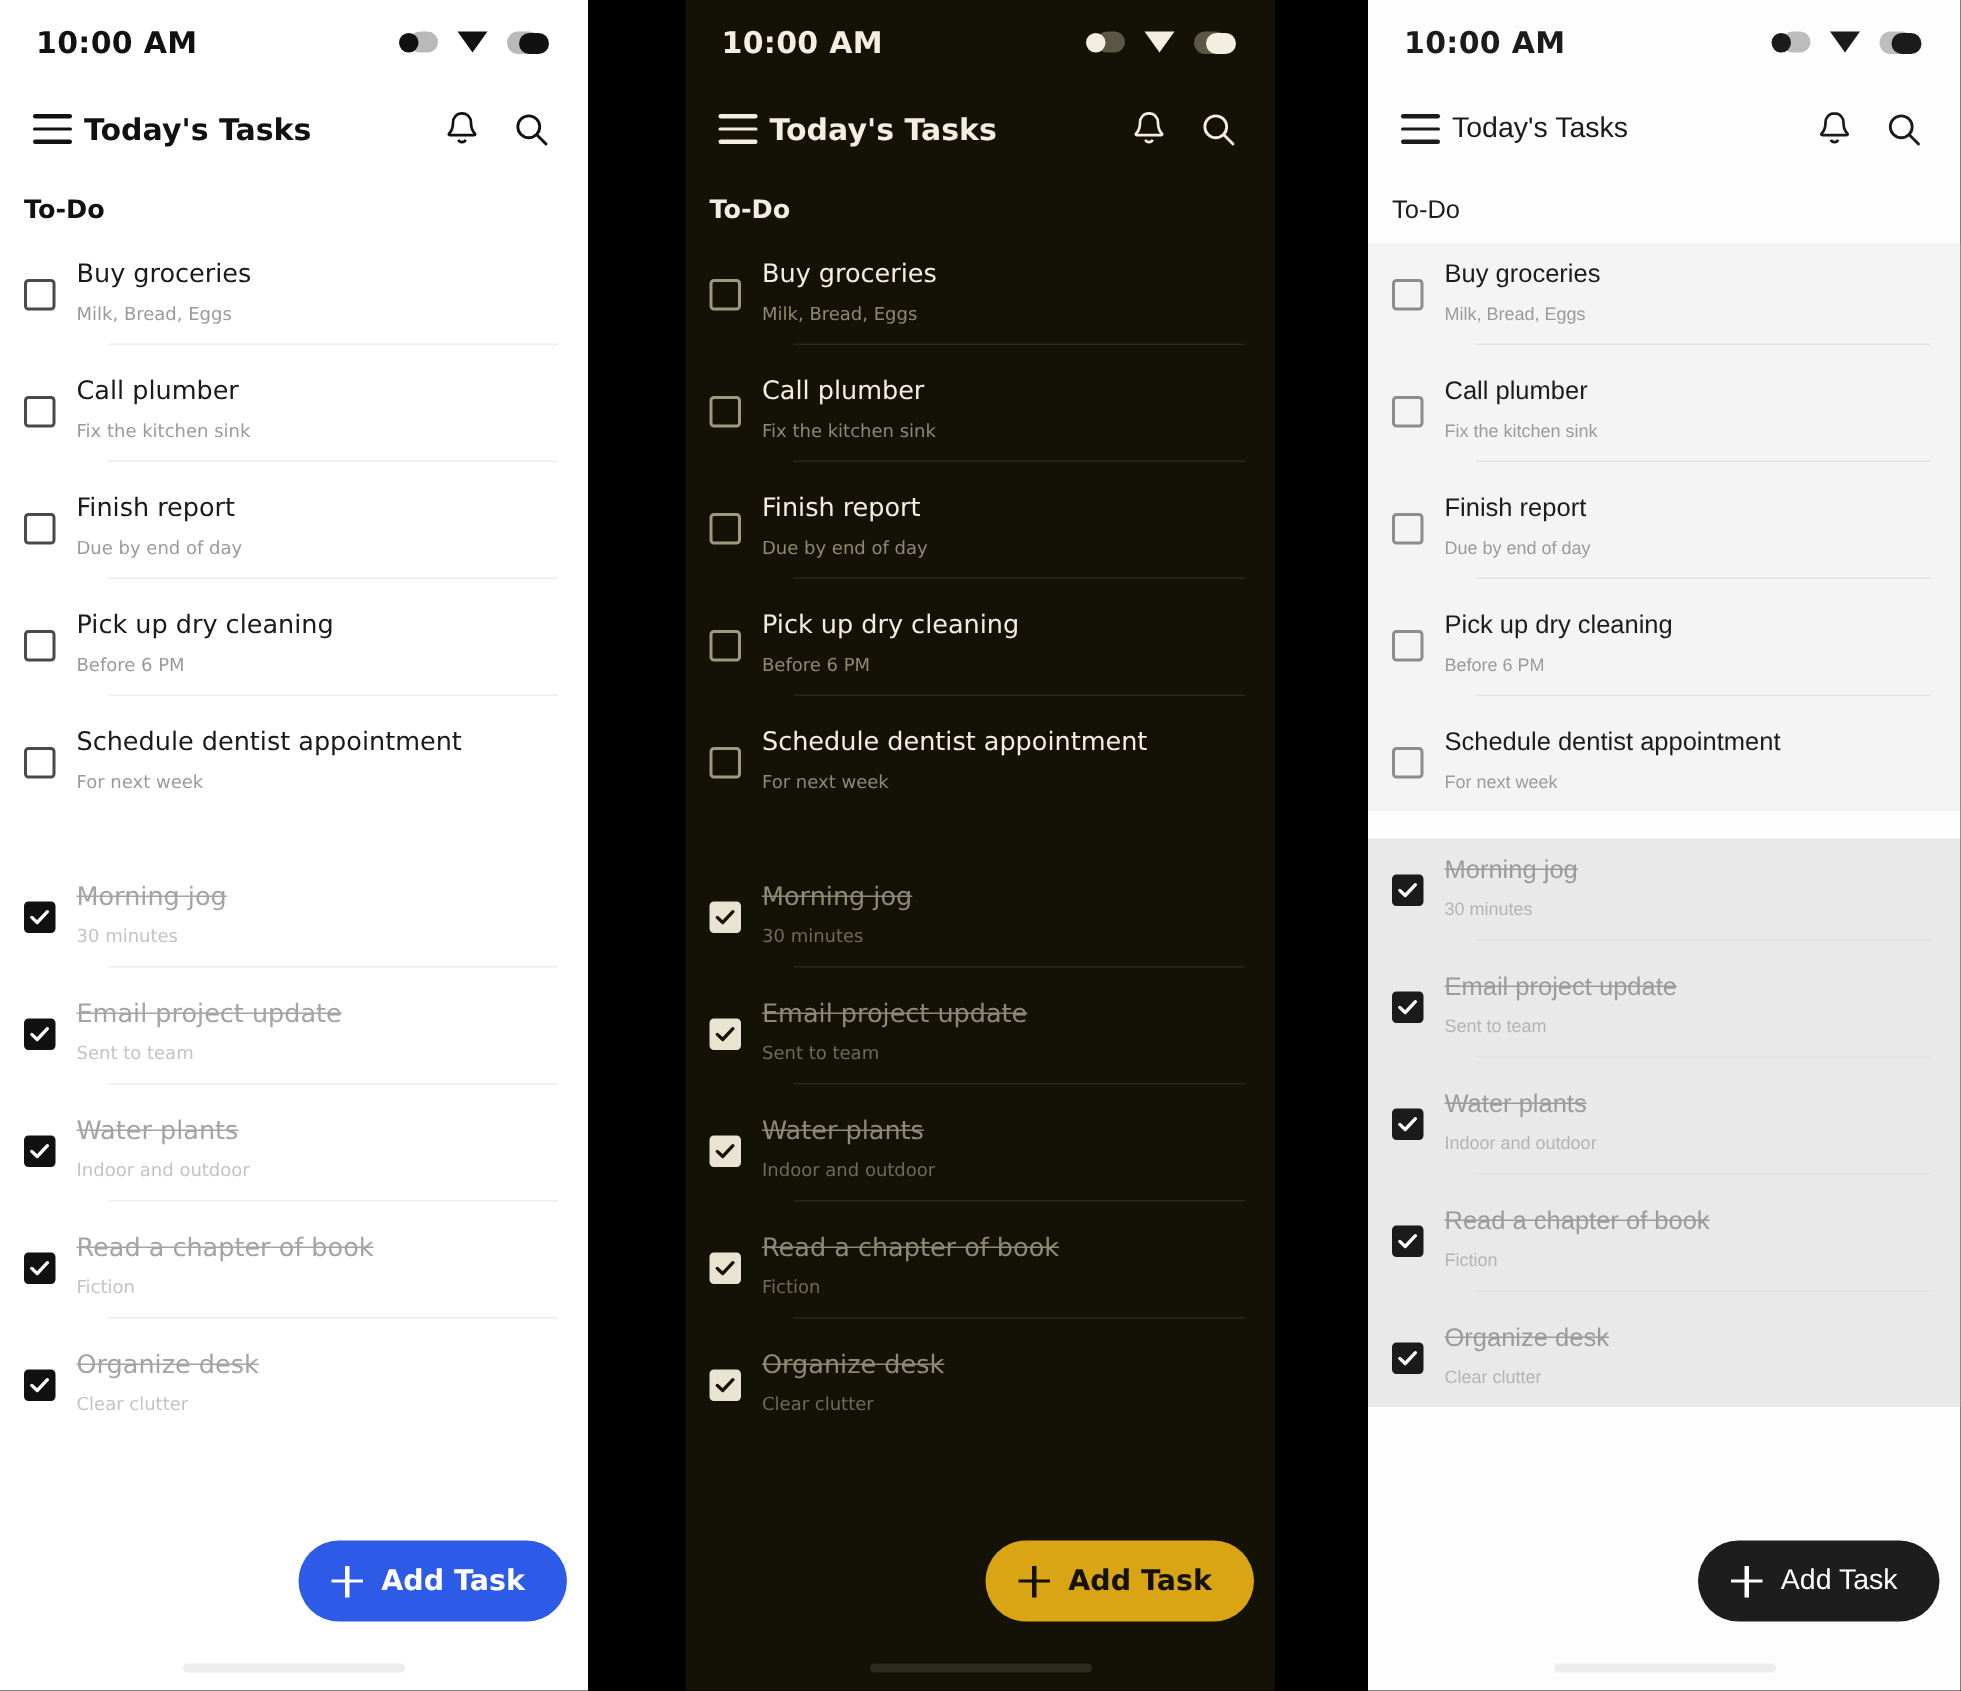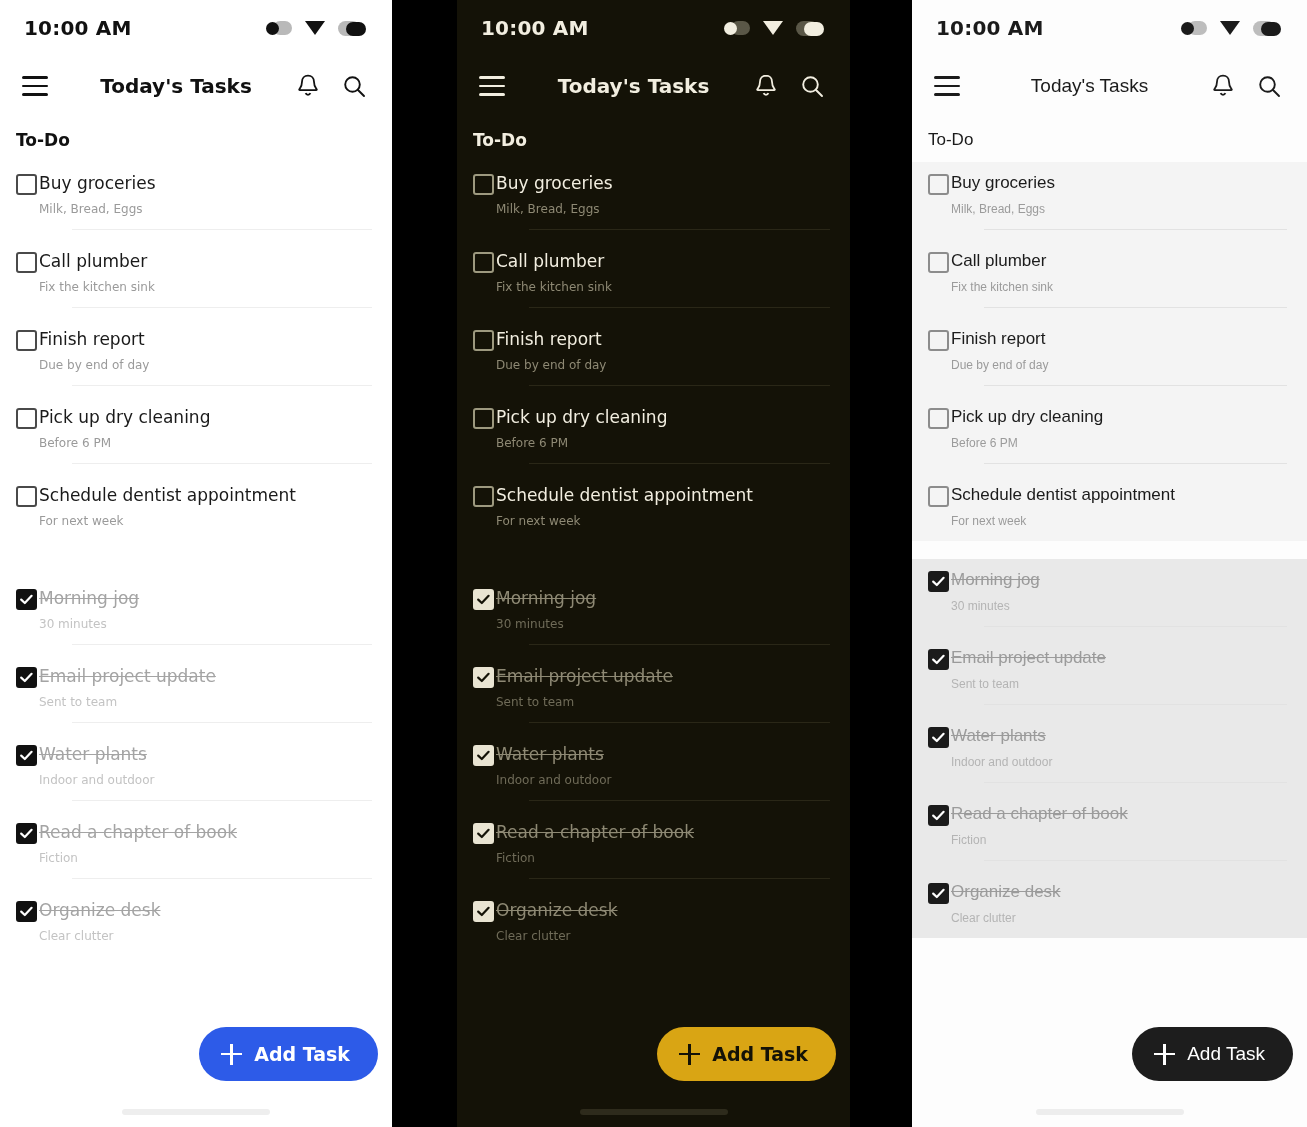--- a/index.html
+++ b/index.html
@@ -23,31 +23,31 @@
   .ico-signal .b{position:absolute;left:0;top:1px;width:13px;height:13px;border-radius:50%;}
   .ico-wifi{width:0;height:0;border-left:10px solid transparent;border-right:10px solid transparent;border-top:14px solid #000;}
   .ico-batt{position:relative;width:28px;height:15px;}
   .ico-batt .a{position:absolute;right:0;top:1px;width:20px;height:14px;border-radius:8px;}
   .ico-batt .b{position:absolute;left:0;top:0;width:22px;height:15px;border-radius:8px;}
 
   
   .appbar{height:60px;flex:0 0 60px;display:flex;align-items:center;padding:0 22px 0 16px;box-sizing:border-box;}
   .menu-btn{width:40px;height:40px;display:flex;flex-direction:column;justify-content:center;gap:6px;padding-left:6px;box-sizing:border-box;}
   .menu-btn i{display:block;width:26px;height:2.6px;border-radius:2px;}
-  .apptitle{flex:1;text-align:center;font-size:19px;}
+  .apptitle{flex:1;font-size:19px;}
   .barright{display:flex;align-items:center;gap:22px;padding-right:4px;}
   .ico-bell{width:24px;height:26px;position:relative;}
   .ico-search{width:24px;height:24px;position:relative;}
 
   
   .content{flex:1;position:relative;overflow:hidden;}
   .sectitle{font-size:17px;padding:14px 0 12px 16px;}
   .listwrap{padding:0 0 0 0;}
   .row{display:block;padding:10px 20px 10px 16px;position:relative;box-sizing:border-box;}
-  .rowline{display:flex;align-items:flex-start;gap:2px;}
+  .rowline{display:flex;align-items:center;gap:14px;}
   .cb{width:21px;height:21px;flex:0 0 21px;border-radius:3px;box-sizing:border-box;margin-top:2px;display:flex;align-items:center;justify-content:center;}
   .cb svg{display:block;}
   .ttl{font-size:17px;line-height:22px;}
   .sub{font-size:12px;line-height:20px;margin-top:5px;}
   .divider{height:1px;margin:10px 0 0 56px;}
   .done .ttl{text-decoration:line-through;}
   .gapsec{height:36px;}
 
   
   .fabzone{position:absolute;left:0;right:0;bottom:46px;display:flex;justify-content:flex-end;padding-right:14px;box-sizing:border-box;}

